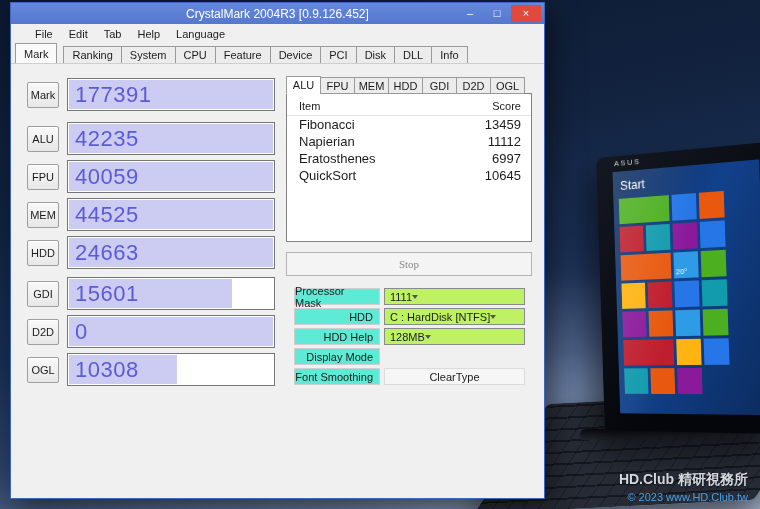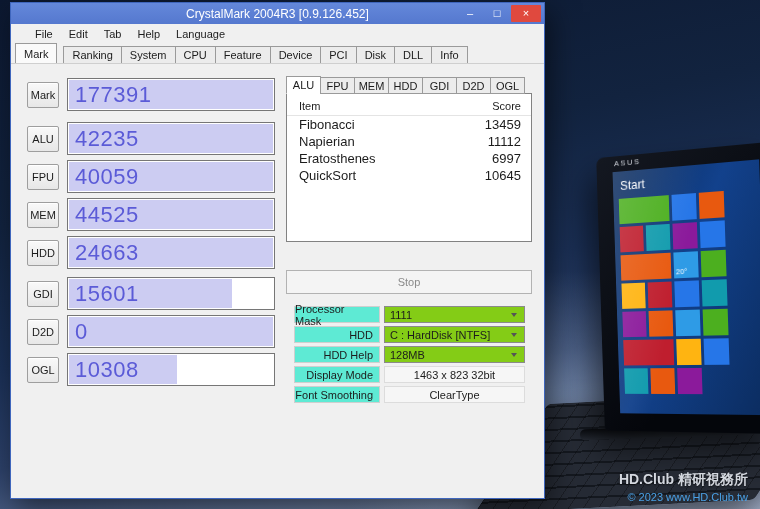--- a/index.html
+++ b/index.html
@@ -80,28 +80,28 @@
   .dtabs{display:flex;align-items:flex-end;height:18px;margin-bottom:-1px;position:relative;z-index:2}
   .dtab{width:35px;height:17px;margin-top:1px;font-size:11px;color:#1c1c1c;
     display:flex;align-items:center;justify-content:center;
     background:#ececec;border:1px solid #9a9a9a;margin-right:-1px}
   .dtab.active{height:18px;background:#fff;border-bottom-color:#fff}
   .listbox{border:1px solid #828282;background:#fff;height:149px;padding-top:3px;overflow:hidden}
   .list-header{display:flex;justify-content:space-between;padding:3px 10px 3px 12px;
     font-size:11px;color:#1c1c1c;border-bottom:1px solid #e4e4e4}
   .list-row{display:flex;justify-content:space-between;padding:1px 10px 1px 12px;
     font-size:13px;color:#1c1c1c;line-height:15px}
-  .stop-btn{display:block;width:100%;height:24px;margin-top:28px;background:#f4f4f4;
-    border:1px solid #b2b2b2;color:#8a8a8a;font-size:11px;font-family:Liberation Sans, sans-serif}
+  .stop-btn{display:block;width:100%;height:24px;margin-top:10px;background:#f4f4f4;
+    border:1px solid #b2b2b2;color:#8a8a8a;font-size:11px;font-family:Liberation Serif, serif}
   .settings{margin-top:12px;padding-left:8px}
   .setting-row{display:flex;margin-bottom:3px;height:17px}
   .setting-label{width:86px;margin-right:4px;background:#5eead4;border:1px solid #cfcfcf;
     font-size:11px;color:#1c1c1c;display:flex;align-items:center;justify-content:flex-end;padding-right:6px}
   .setting-value{width:141px;font-size:11px;color:#1c1c1c;display:flex;align-items:center}
-  .setting-value.combo{background:#84cc16;border:1px solid #8a8a8a;justify-content:space-between;padding:0 5px}
+  .setting-value.combo{background:#bef264;border:1px solid #8a8a8a;padding:0 5px}
   .combo-arrow{width:0;height:0;border-left:3px solid transparent;border-right:3px solid transparent;
     border-top:4px solid #555;margin-right:2px}
   .setting-value.static{background:#f6f6f6;border:1px solid #dcdcdc;justify-content:center}
 </style>
 </head>
 <body>
 
 <div id="stage">
   <div class="glow"></div>
 
@@ -306,23 +306,20 @@
           </div>
           <div class="setting-row">
             <div class="setting-label">HDD Help</div>
             <div class="setting-value combo">
               <span>128MB</span>
               <span class="combo-arrow"></span>
             </div>
           </div>
           <div class="setting-row">
             <div class="setting-label">Display Mode</div>
-            <div class="setting-value static">
-              <span>1463 x 823 32bit</span>
-            </div>
           </div>
           <div class="setting-row">
             <div class="setting-label">Font Smoothing</div>
             <div class="setting-value static">
               <span>ClearType</span>
             </div>
           </div>
         </div>
       </div>
 

